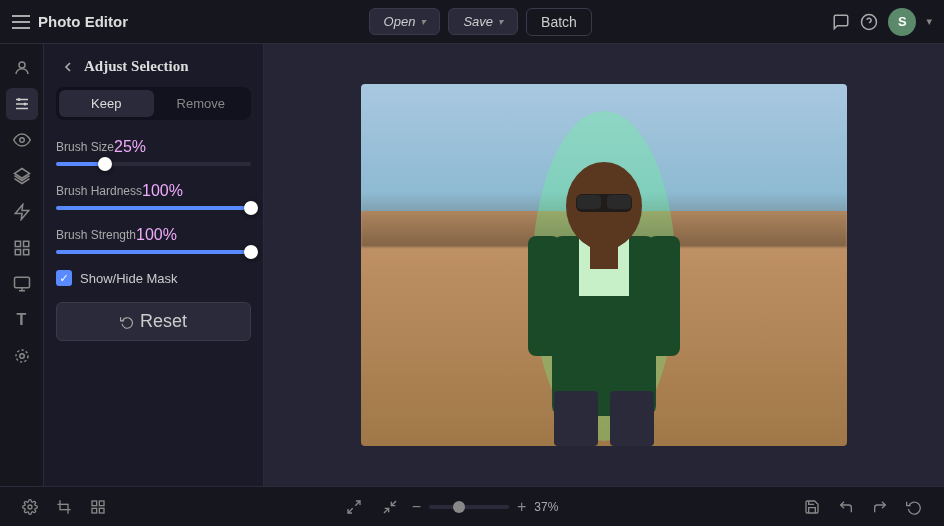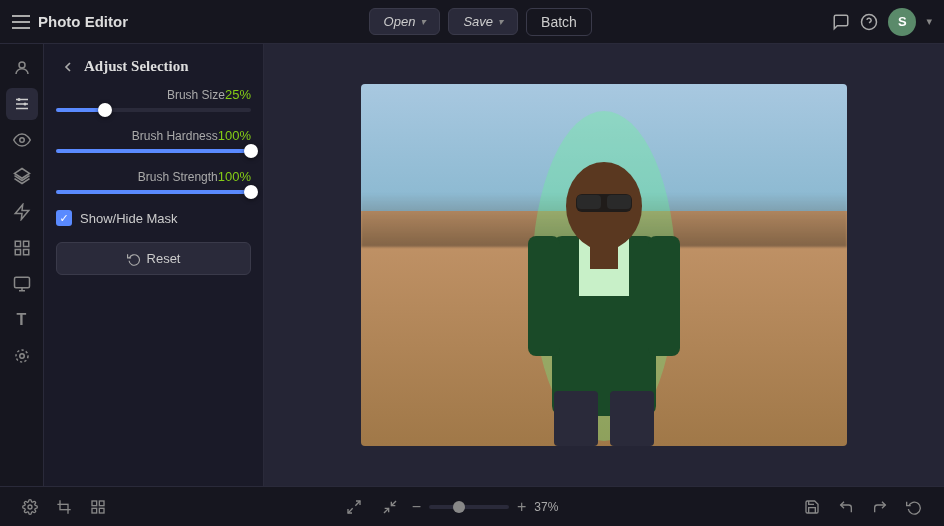--- a/index.html
+++ b/index.html
@@ -199,31 +199,31 @@
       background: #2a2a3a;
       color: #ddd;
     }
 
     
     .brush-control {
       margin-bottom: 16px;
     }
     .brush-label-row {
       display: flex;
-      justify-content: flex-end;
+      justify-content: flex-start;
       align-items: center;
       margin-bottom: 6px;
     }
     .brush-label {
       font-size: 12px;
       color: #aaa;
     }
     .brush-value {
-      font-size: 13px;
-      color: #84cc16;
+      font-size: 16px;
+      color: #f0abfc;
     }
     .slider-track {
       position: relative;
       height: 4px;
       background: #2a2a3a;
       border-radius: 2px;
     }
     .slider-fill {
       height: 100%;
       background: #5a8aff;
@@ -266,21 +266,21 @@
     }
 
     
     .reset-btn {
       width: 100%;
       background: #2a2a3a;
       border: 1px solid #3a3a4a;
       color: #ccc;
       padding: 8px 0;
       border-radius: 6px;
-      font-size: 13px;
+      font-size: 18px;
       cursor: pointer;
       display: flex;
       align-items: center;
       justify-content: center;
       gap: 6px;
     }
 
     
     .canvas-area {
       flex: 1;
@@ -477,20 +477,24 @@
       <button class="back-btn">
         <svg width="16" height="16" viewBox="0 0 24 24" fill="none" stroke="#aaa" stroke-width="2.5">
           <polyline points="15 18 9 12 15 6"></polyline>
         </svg>
       </button>
       <span class="panel-title">Adjust Selection</span>
     </div>
 
     <div class="panel-body">
 
+      <div class="tab-row">
+        <button class="tab-btn active">Keep</button>
+        <button class="tab-btn">Remove</button>
+      </div>
 
       <div class="brush-control">
         <div class="brush-label-row">
           <span class="brush-label">Brush Size</span>
           <span class="brush-value">25%</span>
         </div>
         <div class="slider-track">
           <div class="slider-fill" style="width:25%"></div>
           <div class="slider-thumb" style="left:calc(25% - 7px)"></div>
         </div>

